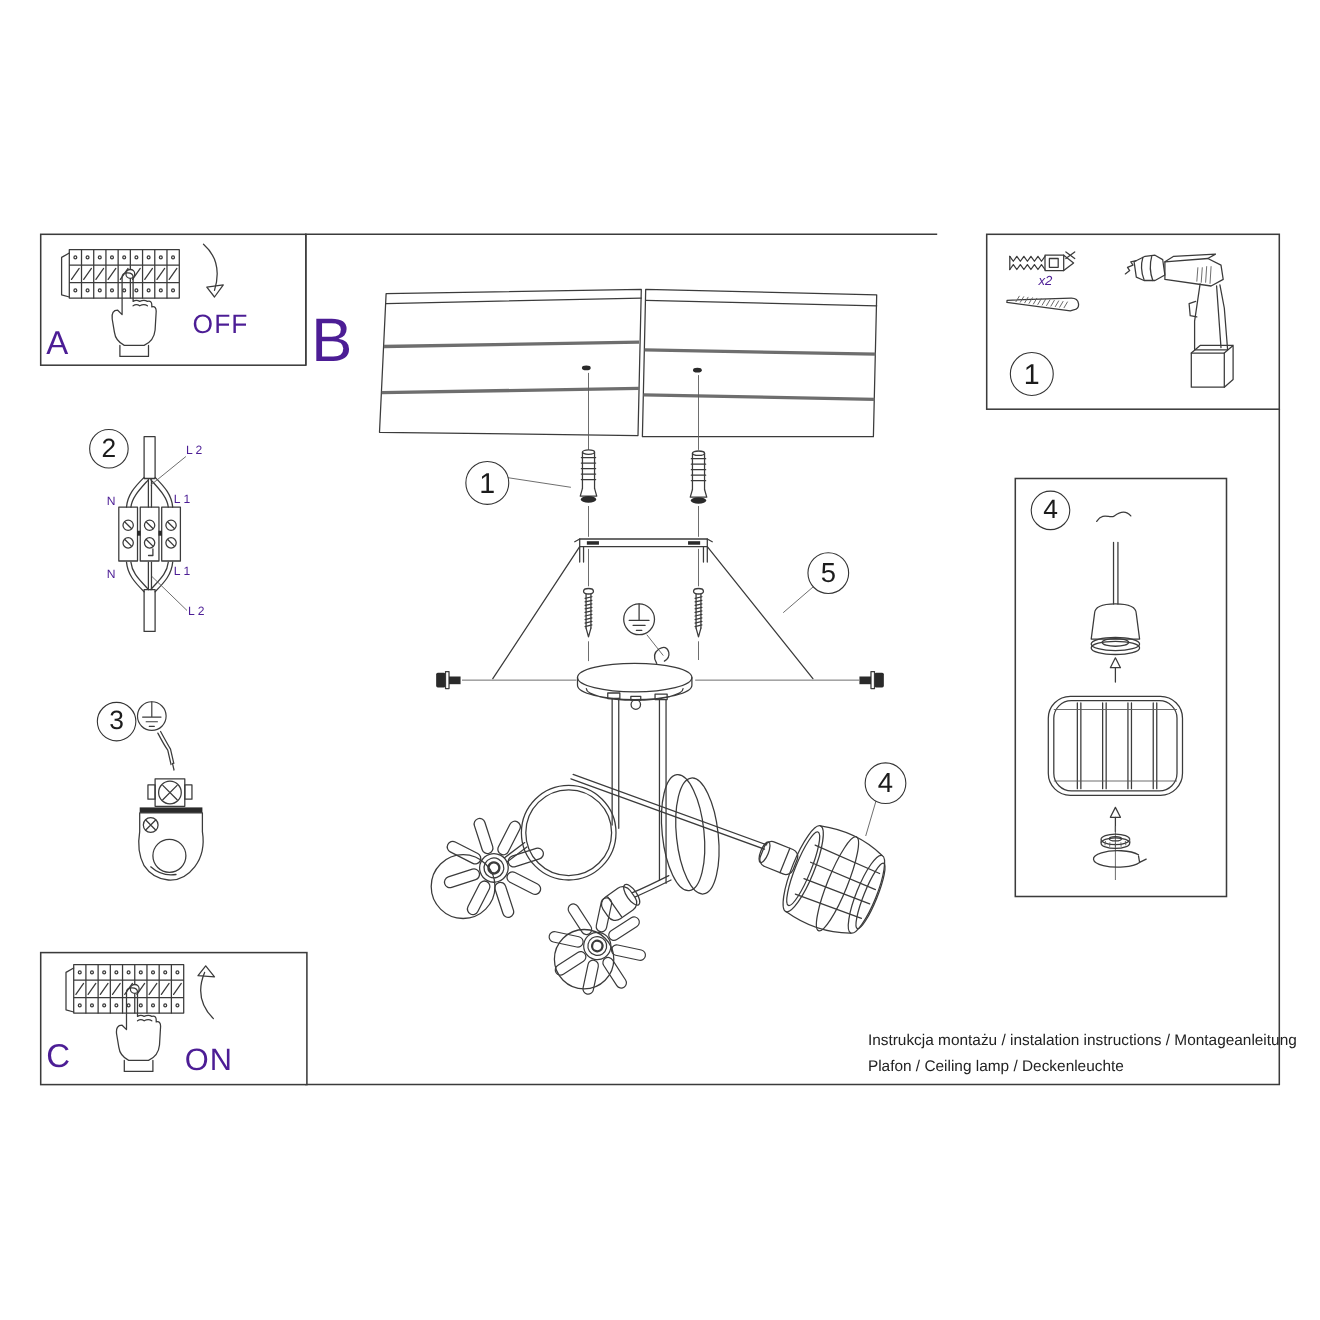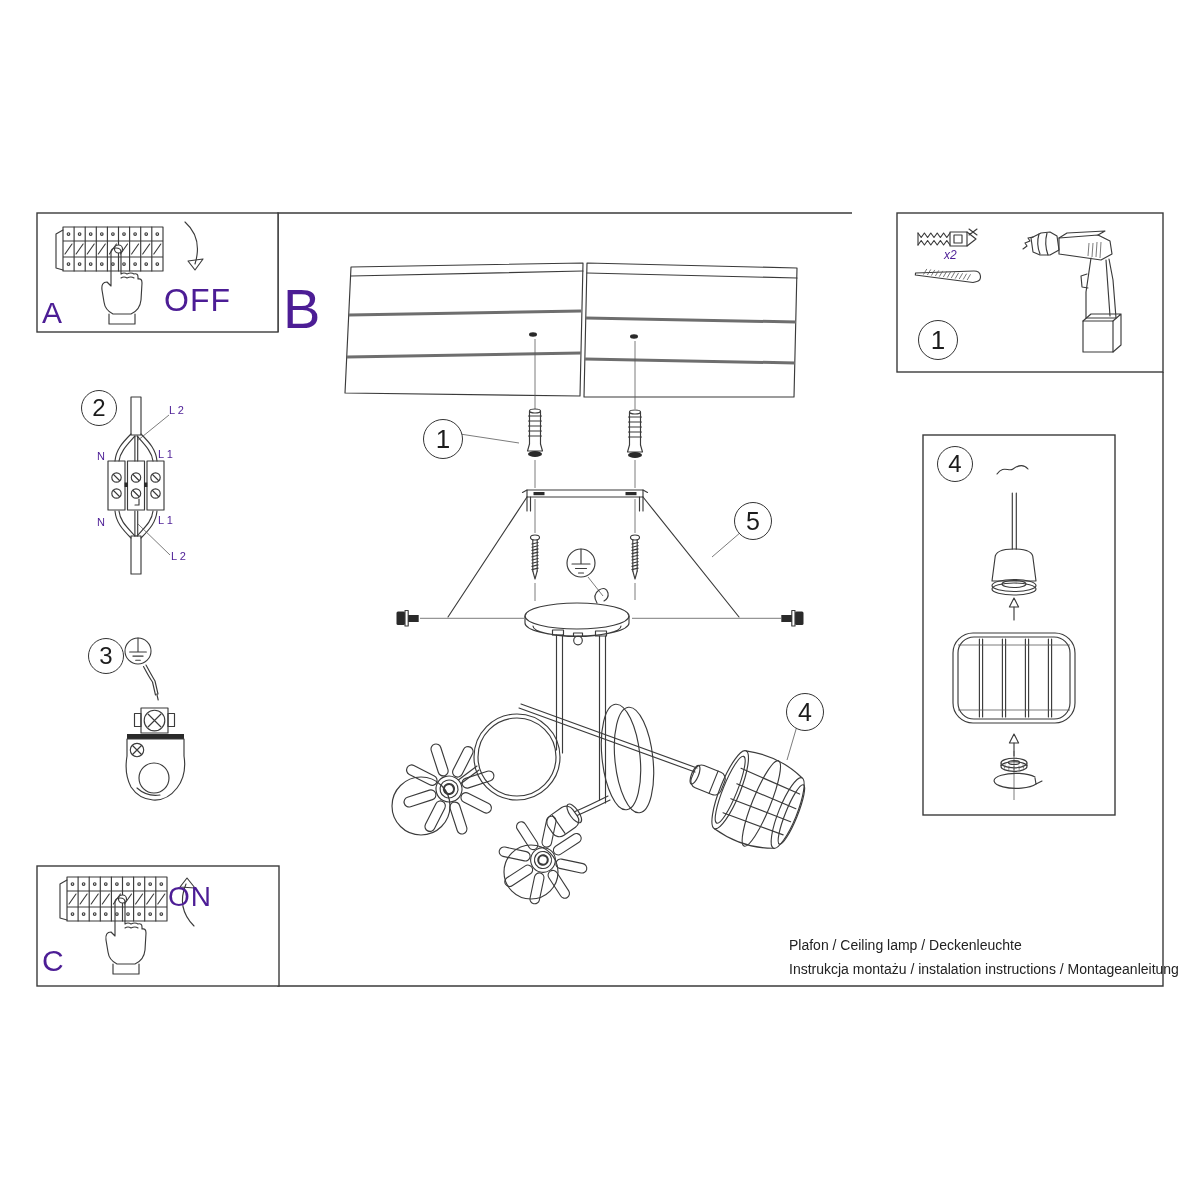--- a/index.html
+++ b/index.html
@@ -316,39 +316,39 @@
     <circle class="ln" cx="531" cy="872" r="27"></circle>
     <g class="thin">
       <path d="M460,434 L519,443"></path>
       <path d="M741,532 L712,557"></path>
       <path d="M797,726 L787,760"></path>
     </g>
   </g>
 </svg>
 
 <div class="lbl" style="left:42px;top:296px;font-size:30px;">A</div>
-<div class="lbl" style="left:164px;top:282px;font-size:32px;letter-spacing:1px;">OFF</div>
+<div class="lbl" style="left:175px;top:282px;font-size:24px;letter-spacing:1px;">OFF</div>
 <div class="lbl" style="left:283px;top:276px;font-size:56px;">B</div>
 <div class="lbl" style="left:42px;top:944px;font-size:30px;">C</div>
-<div class="lbl" style="left:168px;top:881px;font-size:28px;letter-spacing:1px;">ON</div>
+<div class="lbl" style="left:168px;top:948px;font-size:28px;letter-spacing:1px;">ON</div>
 <div class="lbl" style="left:944px;top:248px;font-size:12px;font-style:italic;">x2</div>
 
 <div class="lbl" style="left:97px;top:450px;font-size:11px;">N</div>
 <div class="lbl" style="left:158px;top:448px;font-size:11px;">L 1</div>
 <div class="lbl" style="left:169px;top:404px;font-size:11px;">L 2</div>
 <div class="lbl" style="left:97px;top:516px;font-size:11px;">N</div>
 <div class="lbl" style="left:158px;top:514px;font-size:11px;">L 1</div>
 <div class="lbl" style="left:171px;top:550px;font-size:11px;">L 2</div>
 
 <div class="callout" style="left:423px;top:419px;width:38px;height:38px;font-size:26px;">1</div>
 <div class="callout" style="left:734px;top:502px;width:36px;height:36px;font-size:25px;">5</div>
 <div class="callout" style="left:786px;top:693px;width:36px;height:36px;font-size:25px;">4</div>
 <div class="callout" style="left:918px;top:320px;width:38px;height:38px;font-size:26px;">1</div>
 <div class="callout" style="left:81px;top:390px;width:34px;height:34px;font-size:24px;">2</div>
 <div class="callout" style="left:88px;top:638px;width:34px;height:34px;font-size:24px;">3</div>
 <div class="callout" style="left:937px;top:446px;width:34px;height:34px;font-size:24px;">4</div>
 
 <div class="footer">
+  <div>Instrukcja montażu / instalation instructions / Montageanleitung</div>
   <div>Plafon / Ceiling lamp / Deckenleuchte</div>
-  <div>Instrukcja montażu / instalation instructions / Montageanleitung</div>
 </div>
 
 </div>
 
 </body></html>

